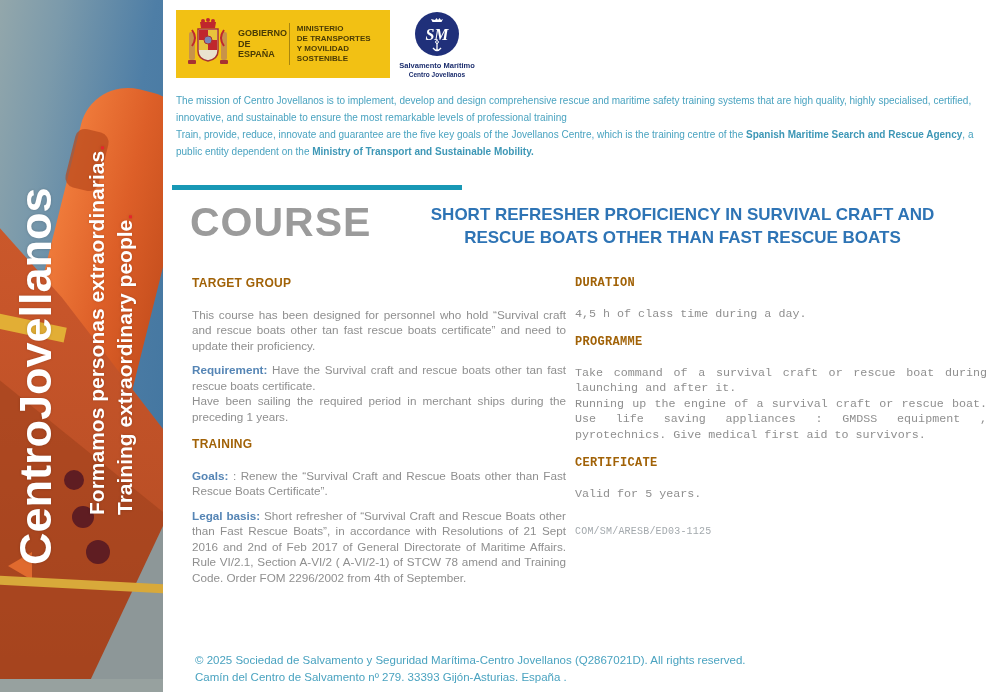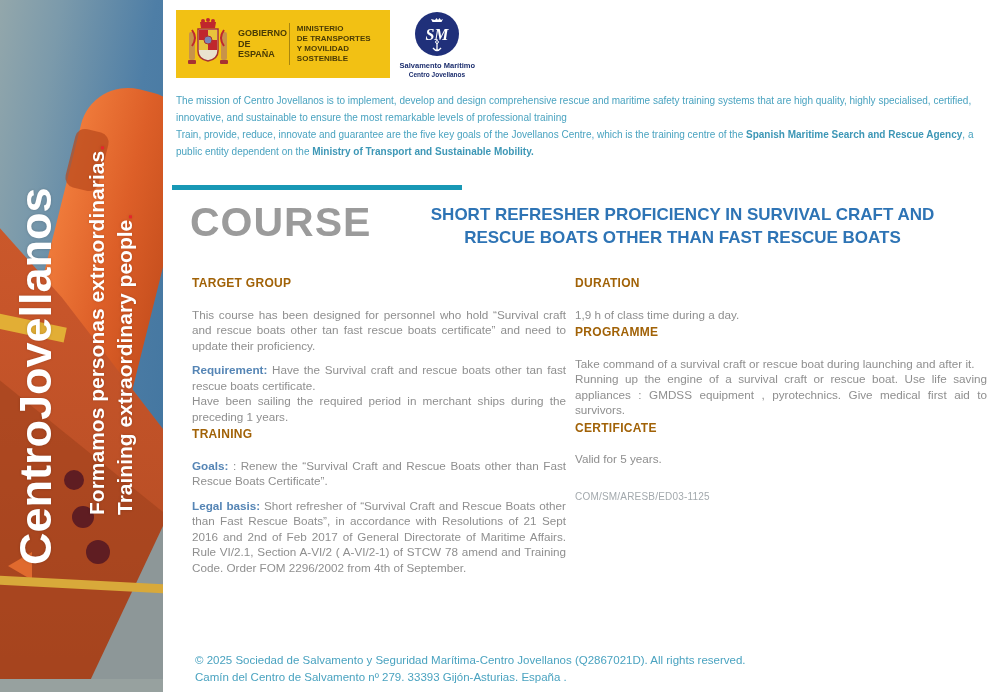--- a/index.html
+++ b/index.html
@@ -45,43 +45,43 @@
   
   .gov-box { position:absolute; left:176px; top:10px; width:214px; height:68px;
     background:#f2c114; display:flex; align-items:center; padding:0 6px; }
   .coa { flex:0 0 auto; margin-left:4px; }
   .gov-text { font-size:9px; font-weight:bold; color:#4a3b05; line-height:10.5px;
     margin-left:8px; width:58px; }
   .gov-divider { width:1px; height:42px; background:rgba(80,62,4,.45); margin:0 7px 0 2px; }
   .ministry-text { font-size:8px; font-weight:bold; color:#4a3b05; line-height:10px; }
 
   .sm-logo { position:absolute; left:399px; top:10px; width:76px; text-align:center; }
-  .sm-name { color:#1c2e6e; font-weight:bold; font-size:7.5px; margin-top:3px;text-align:right; }
+  .sm-name { color:#1c2e6e; font-weight:bold; font-size:7.5px; margin-top:3px; }
   .sm-sub  { color:#1c2e6e; font-weight:bold; font-size:6.5px; margin-top:1px; }
 
   
   .mission { position:absolute; left:176px; top:92px; width:812px;
     color:#4aa3c0; font-size:10px; line-height:17px; }
   .mission p + p { }
   .mission b { font-weight:bold; color:#3d97b6; }
 
   .divider { position:absolute; left:172px; top:185px; width:290px; height:5px; background:#1898b5; }
 
   
   .course-label { position:absolute; left:190px; top:199px; font-size:41px; font-weight:bold;
     color:#9b9b9b; letter-spacing:1px; }
   .course-title { position:absolute; left:400px; top:203px; width:565px; font-size:17px;
     font-weight:600; color:#2e74b5; line-height:23px;text-align:center; }
 
   
   .col { position:absolute; top:276px; color:#8f8f8f; font-size:11.7px; line-height:15.5px; }
   .col-left  { left:192px; width:374px; }
-  .col-right { left:575px; width:412px; }
+  .col-right { left:575px; width:412px;font-family:Liberation Mono, monospace; }
   .sec-h { color:#a16207; font-size:12px; font-weight:bold; letter-spacing:.3px; margin-bottom:5px; }
-  .sec-h.gap { margin-top:3px; }
+  .sec-h.gap { margin-top:13px; }
   .para { text-align:justify;margin-top:15px; }
   .para + .para { margin-top:9px; }
   .inline-label { color:#5585b5; font-weight:bold; }
   .code { margin-top:22px; font-size:10px; color:#a3a9ad; letter-spacing:.2px; }
 
   
   .footer { position:absolute; left:195px; top:652px; font-size:11.5px; color:#4aa3c0; line-height:17px; }
 </style>
 </head>
 <body>
@@ -178,21 +178,21 @@
     <div class="para">
       <span class="inline-label">Goals:</span><span> : Renew the “Survival Craft and Rescue Boats other than Fast Rescue Boats Certificate”.</span>
     </div>
     <div class="para">
       <span class="inline-label">Legal basis:</span><span> Short refresher of “Survival Craft and Rescue Boats other than Fast Rescue Boats”, in accordance with Resolutions of 21 Sept 2016 and 2nd of Feb 2017 of General Directorate of Maritime Affairs. Rule VI/2.1, Section A-VI/2 ( A-VI/2-1) of STCW 78 amend and Training Code. Order FOM 2296/2002 from 4th of September.</span>
     </div>
   </div>
 
   <div class="col col-right">
     <div class="sec-h">DURATION</div>
-    <div class="para">1,9 h of class time during a day.</div>
+    <div class="para">4,5 h of class time during a day.</div>
 
     <div class="sec-h gap">PROGRAMME</div>
     <div class="para">Take command of a survival craft or rescue boat during launching and after it.</div>
     <div class="para" style="margin-top:0;">Running up the engine of a survival craft or rescue boat. Use life saving appliances : GMDSS equipment , pyrotechnics. Give medical first aid to survivors.</div>
 
     <div class="sec-h gap">CERTIFICATE</div>
     <div class="para">Valid for 5 years.</div>
 
     <div class="code">COM/SM/ARESB/ED03-1125</div>
   </div>

